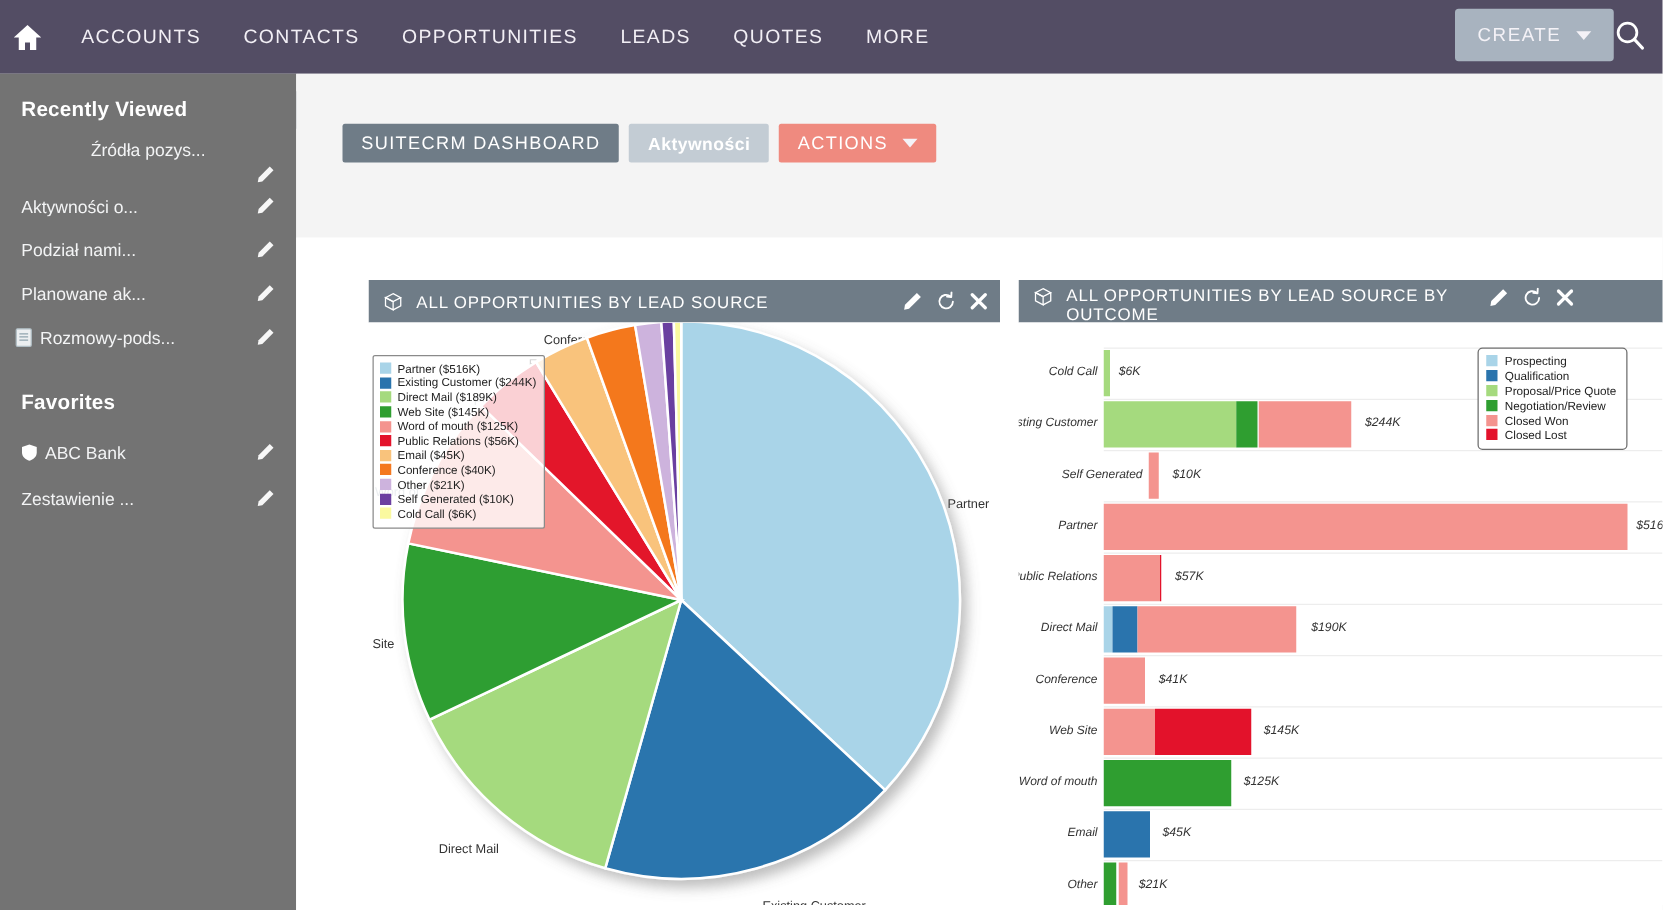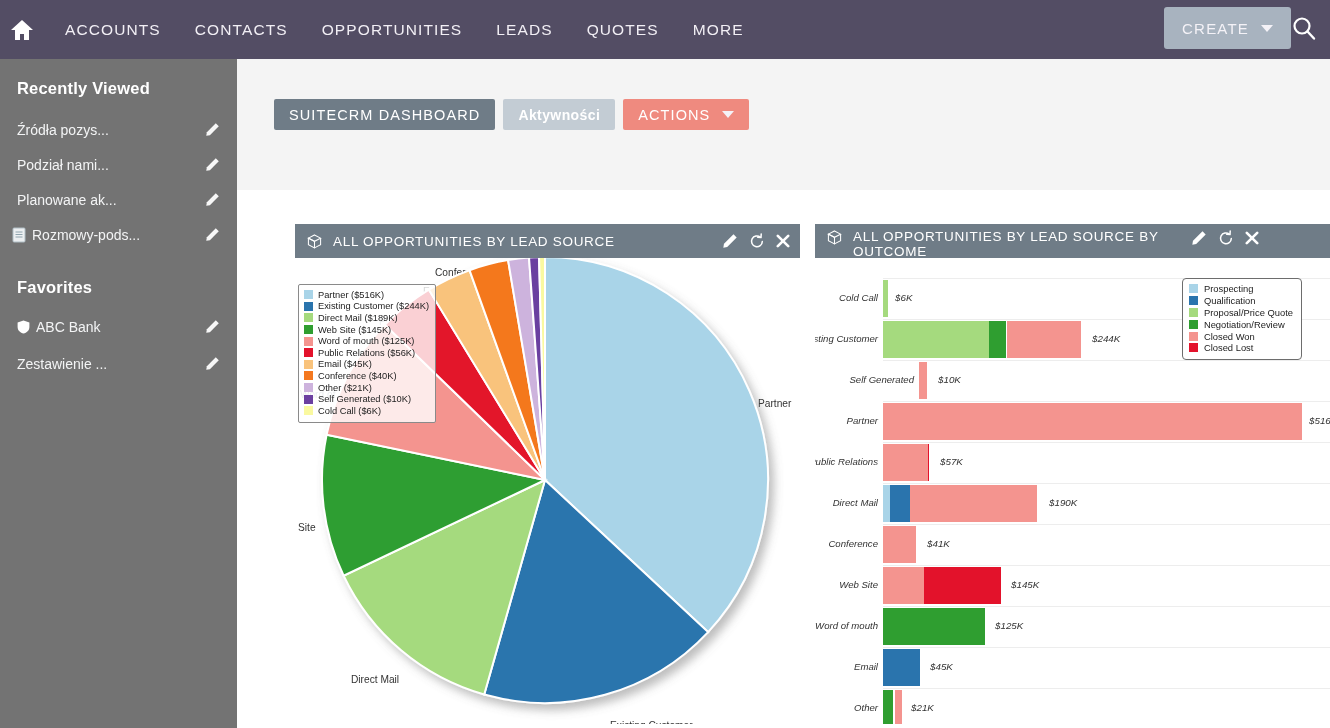--- a/index.html
+++ b/index.html
@@ -138,22 +138,30 @@
         <circle cx="11" cy="11" r="7.5" stroke="#ffffff" stroke-width="2.2" fill="none"></circle>
         <line x1="16.5" y1="16.5" x2="23" y2="23.5" stroke="#ffffff" stroke-width="2.4" stroke-linecap="round"></line>
       </svg>
     </span>
   </div>
 </div>
 
 <div class="sidebar">
   <div class="side-title">Recently Viewed</div>
 
-  <div class="side-item" style="margin-top:2px;">
+  <div class="side-item" style="margin-top:2px;flex-direction:column;">
     <span class="label">Źródła pozys...</span>
+    <span class="pencil">
+      <svg width="15" height="15" viewBox="0 0 16 16">
+          <path d="M11.5 1.3 L14.7 4.5 L5.2 14 L1.3 14.7 L2 10.8 Z" fill="#ffffff"></path>
+        </svg>
+    </span>
+  </div>
+  <div class="side-item">
+    <span class="label">Aktywności o...</span>
     <span class="pencil">
       <svg width="15" height="15" viewBox="0 0 16 16">
           <path d="M11.5 1.3 L14.7 4.5 L5.2 14 L1.3 14.7 L2 10.8 Z" fill="#ffffff"></path>
         </svg>
     </span>
   </div>
   <div class="side-item">
     <span class="label">Podział nami...</span>
     <span class="pencil">
       <svg width="15" height="15" viewBox="0 0 16 16">
@@ -261,21 +269,21 @@
         </span>
       </div>
 
       <div class="dash-body" style="height:466px;">
         <div class="pie-wrap">
 
           <span class="slice-label" style="left:140px; top:9px;">Conference</span>
           <span class="slice-label" style="left:128px; top:28px;">Email</span>
           <span class="slice-label" style="left:84px; top:58px; color:#9aa7b0;">Public Relations</span>
           <span class="slice-label" style="left:5px; top:131px; color:#9aa7b0;">Word of mouth</span>
-          <span class="slice-label" style="left:3px; top:264px;">Site</span>
+          <span class="slice-label" style="left:3px; top:252px;">Site</span>
           <span class="slice-label" style="left:56px; top:416px;">Direct Mail</span>
           <span class="slice-label" style="left:315px; top:462px;">Existing Customer</span>
           <span class="slice-label" style="left:463px; top:140px;">Partner</span>
 
           <svg width="505" height="466" viewBox="0 0 505 466" style="position:absolute;left:0;top:0;">
             <defs>
               <filter id="pieShadow" x="-20%" y="-20%" width="150%" height="150%">
                 <feDropShadow dx="5" dy="6" stdDeviation="5" flood-color="#6d6d6d" flood-opacity="0.45"></feDropShadow>
               </filter>
             </defs>

